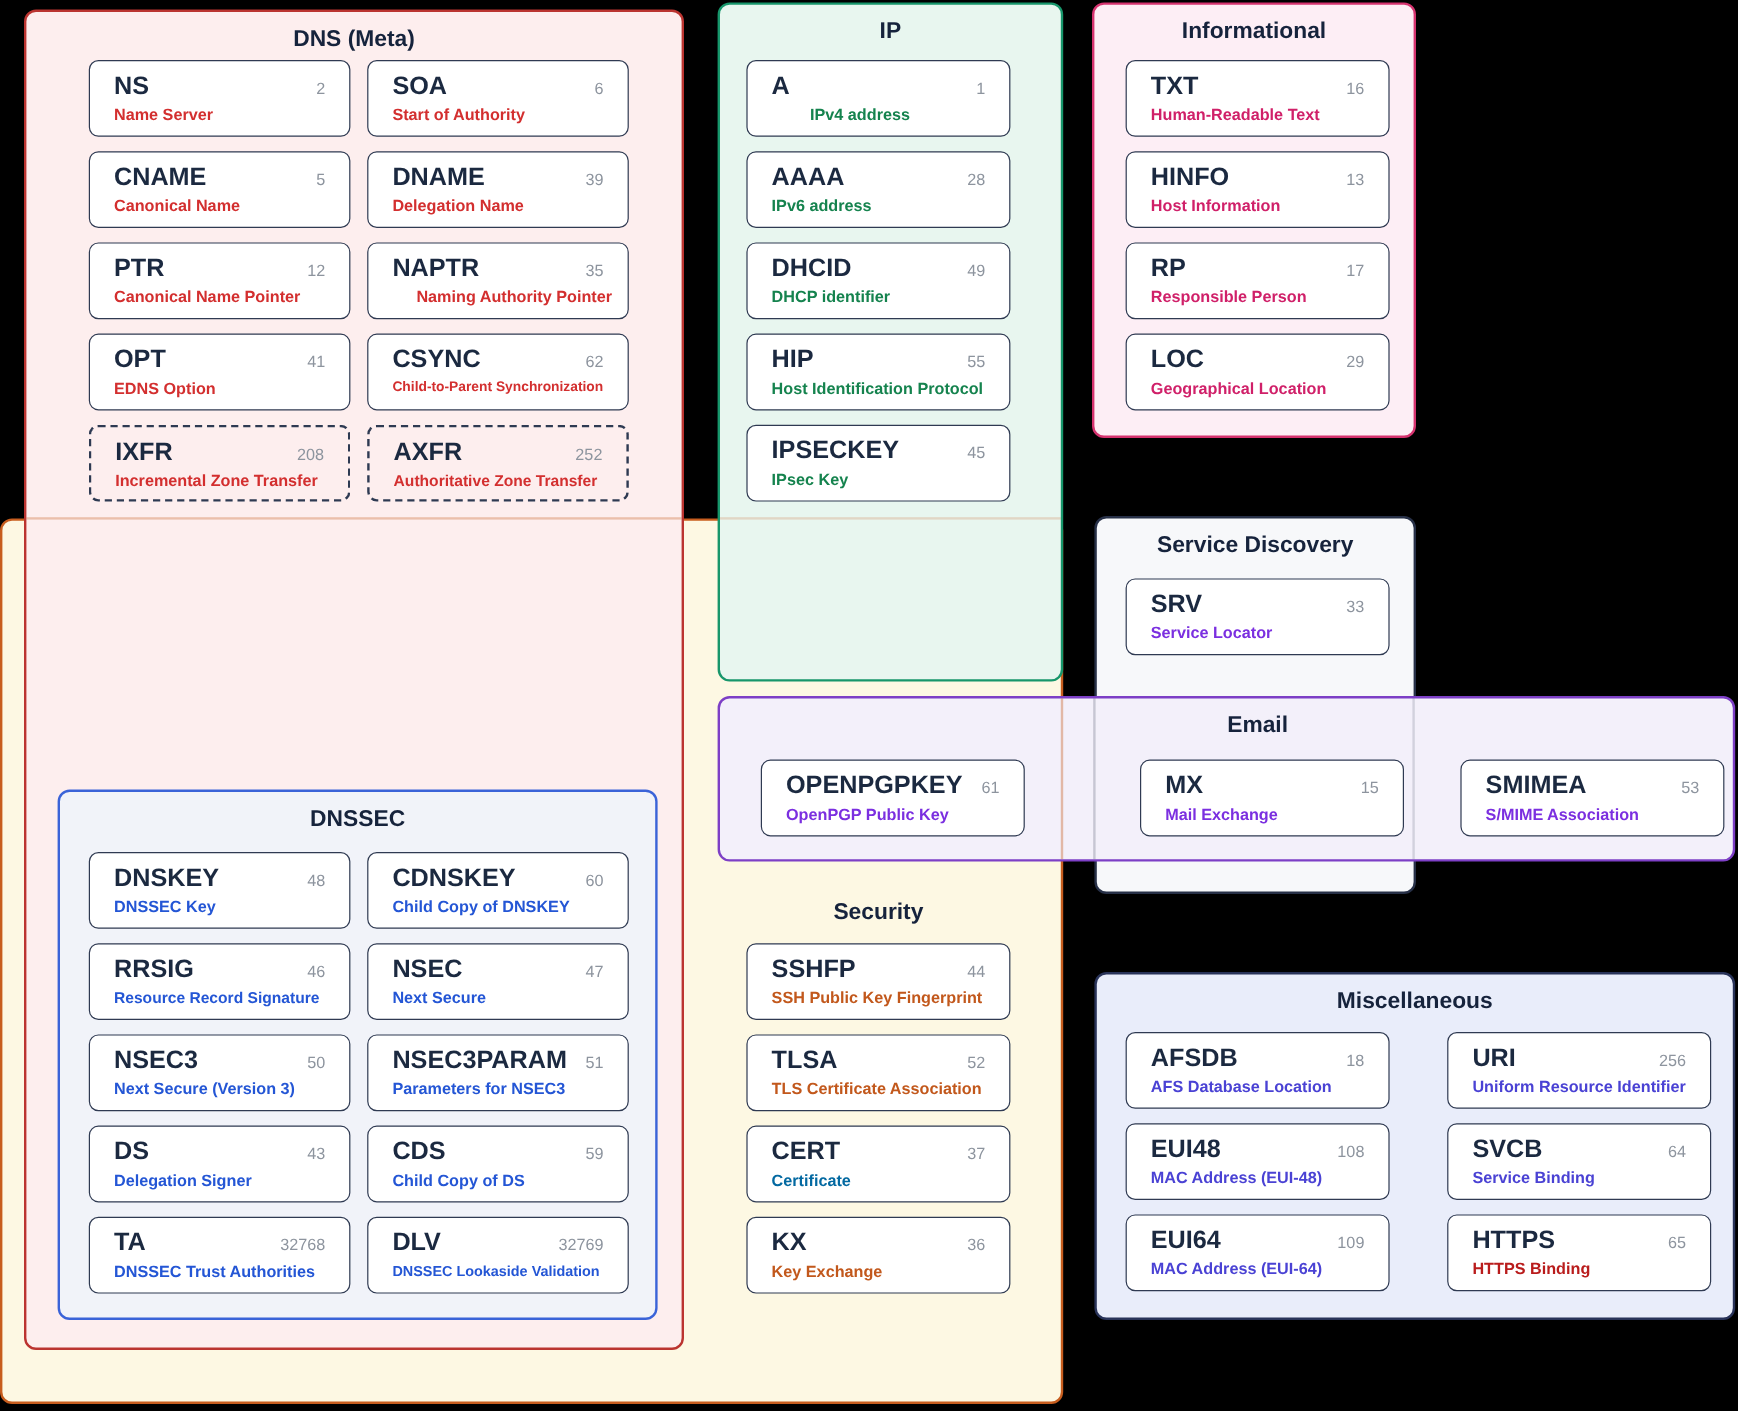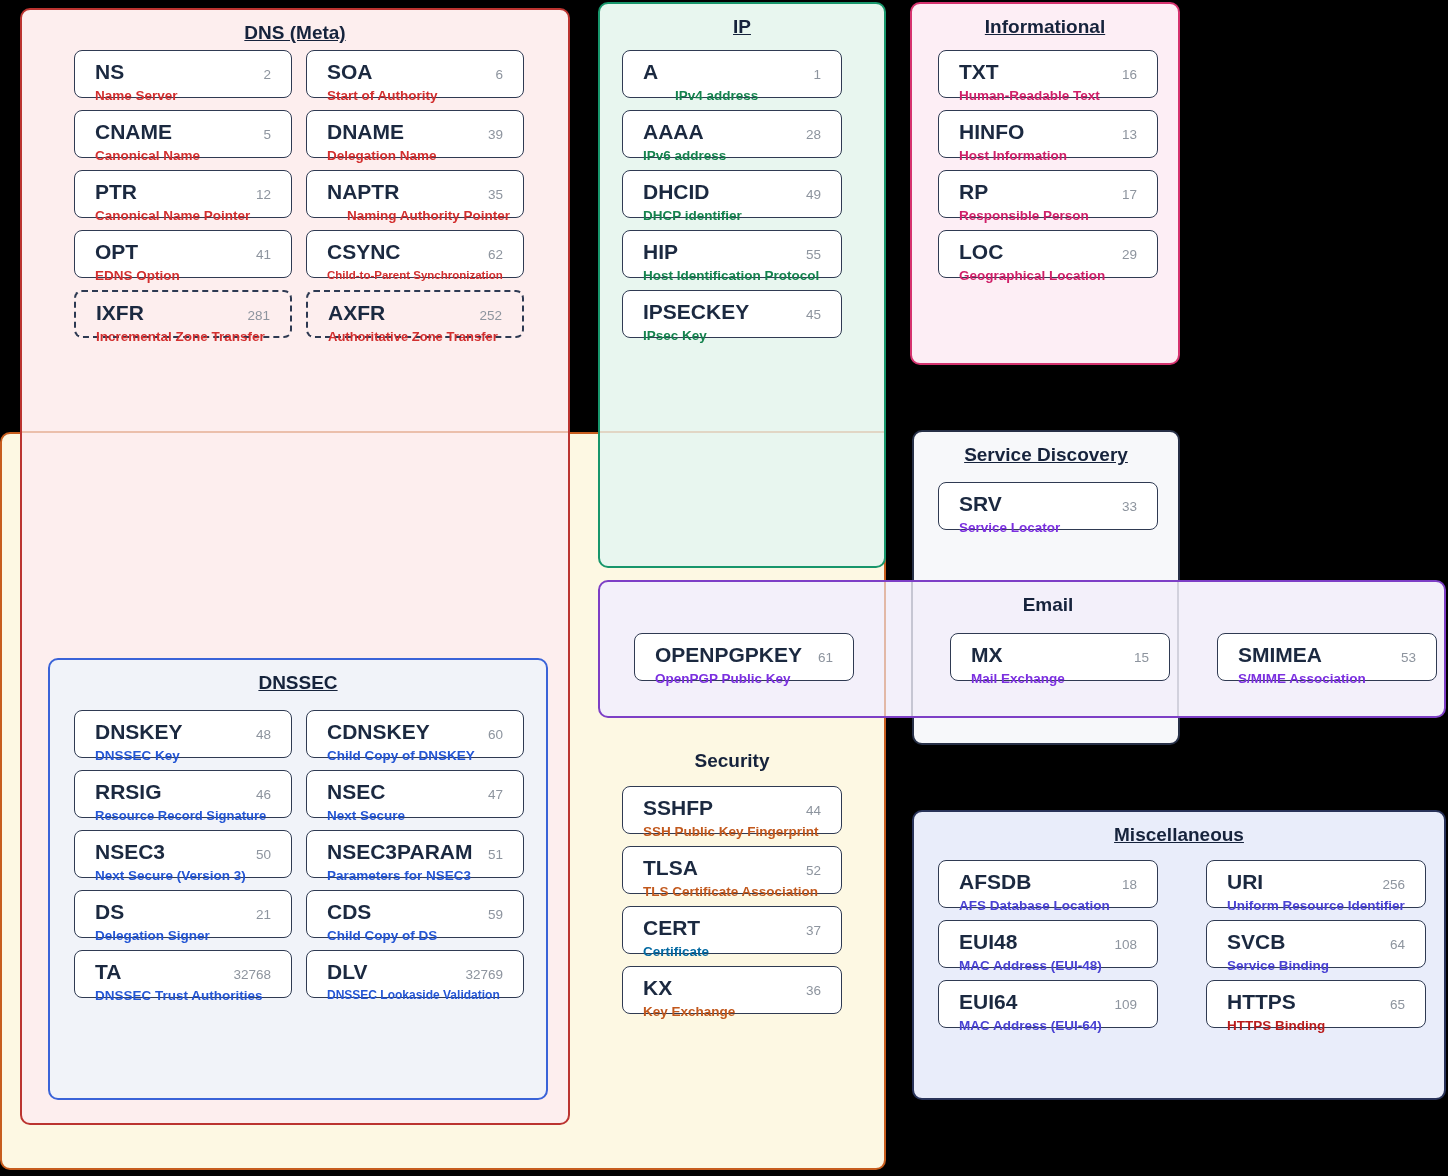--- a/index.html
+++ b/index.html
@@ -11,42 +11,42 @@
   #box-ip{left:598px;top:2px;width:288px;height:566px;z-index:3;}
   #box-info{left:910px;top:2px;width:270px;height:363px;z-index:3;}
   #box-sd{left:912px;top:430px;width:268px;height:315px;z-index:3;}
   #box-dnssec{left:48px;top:658px;width:500px;height:442px;z-index:4;}
   #box-email{left:598px;top:580px;width:848px;height:138px;z-index:5;}
   #box-misc{left:912px;top:810px;width:534px;height:290px;z-index:3;}
   
   #box-security{left:0px;top:432px;width:886px;height:738px;}
 
   .sec-title{position:absolute;font-size:19px;font-weight:700;color:#16233c;white-space:nowrap;}
-  .t-center{left:0px;right:0px;top:12px;text-align:center;text-decoration:underline;}
+  .t-center{left:0px;right:0px;top:12px;text-align:center;}
   .t-security{left:620px;top:316px;width:220px;text-align:center;}
   .t-email{left:338px;top:12px;width:220px;text-align:center;}
 
   .cards{position:absolute;}
   .grid2{display:grid;grid-template-columns:218px 218px;column-gap:14px;row-gap:12px;}
   .col{display:flex;flex-direction:column;gap:12px;width:220px;}
   .c-dns{left:52px;top:40px;}
   .c-tx{left:72px;top:48px;}
   .c-security{left:620px;top:352px;}
   .c-dnssec{left:24px;top:50px;}
   .c-ip{left:22px;top:46px;}
   .c-ip .card:nth-child(6){margin-top:52px;}
   .c-info{left:26px;top:46px;}
   .c-sd{left:24px;top:50px;}
   .c-email{left:34px;top:51px;display:flex;flex-direction:row;}
   .c-email .card{width:220px;flex:none;}
   .c-email .card:nth-child(2){margin-left:96px;}
   .c-email .card:nth-child(3){margin-left:47px;}
   .c-misc{left:24px;top:48px;display:grid;grid-template-columns:220px 220px;column-gap:48px;row-gap:12px;}
 
-  .card{box-sizing:border-box;height:48px;background:#ffffff;border:1.5px solid #2f3a52;
+  .card{box-sizing:border-box;height:64px;background:#ffffff;border:1.5px solid #2f3a52;
         border-radius:8px;padding:8px 20px 0 20px;}
   .card.dashed{background:transparent;border:2px dashed #2e3a52;}
   .card-top{display:flex;justify-content:space-between;align-items:baseline;}
   .rec-name{font-size:21px;font-weight:700;color:#1b2940;line-height:26px;}
   .rec-num{font-size:13.5px;font-weight:500;color:#8d949e;margin-left:8px;}
   .rec-desc{display:block;width:100%;overflow:hidden;white-space:nowrap;
             font-size:13.5px;font-weight:700;line-height:17px;margin-top:2px;}
 
   .bleed{position:absolute;z-index:8;pointer-events:none;}
   .bl-dns{left:22px;top:431px;width:546px;height:2px;background:rgba(200,92,30,.32);}
@@ -172,21 +172,21 @@
         <div class="card">
           <div class="card-top">
             <span class="rec-name">CSYNC</span>
             <span class="rec-num">62</span>
           </div>
           <div class="rec-desc" style="color: rgb(211, 47, 47); font-size: 11.5px;">Child-to-Parent Synchronization</div>
         </div>
         <div class="card dashed">
           <div class="card-top">
             <span class="rec-name">IXFR</span>
-            <span class="rec-num">281</span>
+            <span class="rec-num">208</span>
           </div>
           <div class="rec-desc" style="color: rgb(211, 47, 47);">Incremental Zone Transfer</div>
         </div>
         <div class="card dashed">
           <div class="card-top">
             <span class="rec-name">AXFR</span>
             <span class="rec-num">252</span>
           </div>
           <div class="rec-desc" style="color: rgb(211, 47, 47); font-size: 13px;">Authoritative Zone Transfer</div>
         </div>
@@ -322,21 +322,21 @@
         <div class="card">
           <div class="card-top">
             <span class="rec-name">NSEC3PARAM</span>
             <span class="rec-num">51</span>
           </div>
           <div class="rec-desc" style="color: rgb(36, 86, 213);">Parameters for NSEC3</div>
         </div>
         <div class="card">
           <div class="card-top">
             <span class="rec-name">DS</span>
-            <span class="rec-num">21</span>
+            <span class="rec-num">43</span>
           </div>
           <div class="rec-desc" style="color: rgb(36, 86, 213);">Delegation Signer</div>
         </div>
         <div class="card">
           <div class="card-top">
             <span class="rec-name">CDS</span>
             <span class="rec-num">59</span>
           </div>
           <div class="rec-desc" style="color: rgb(36, 86, 213);">Child Copy of DS</div>
         </div>

